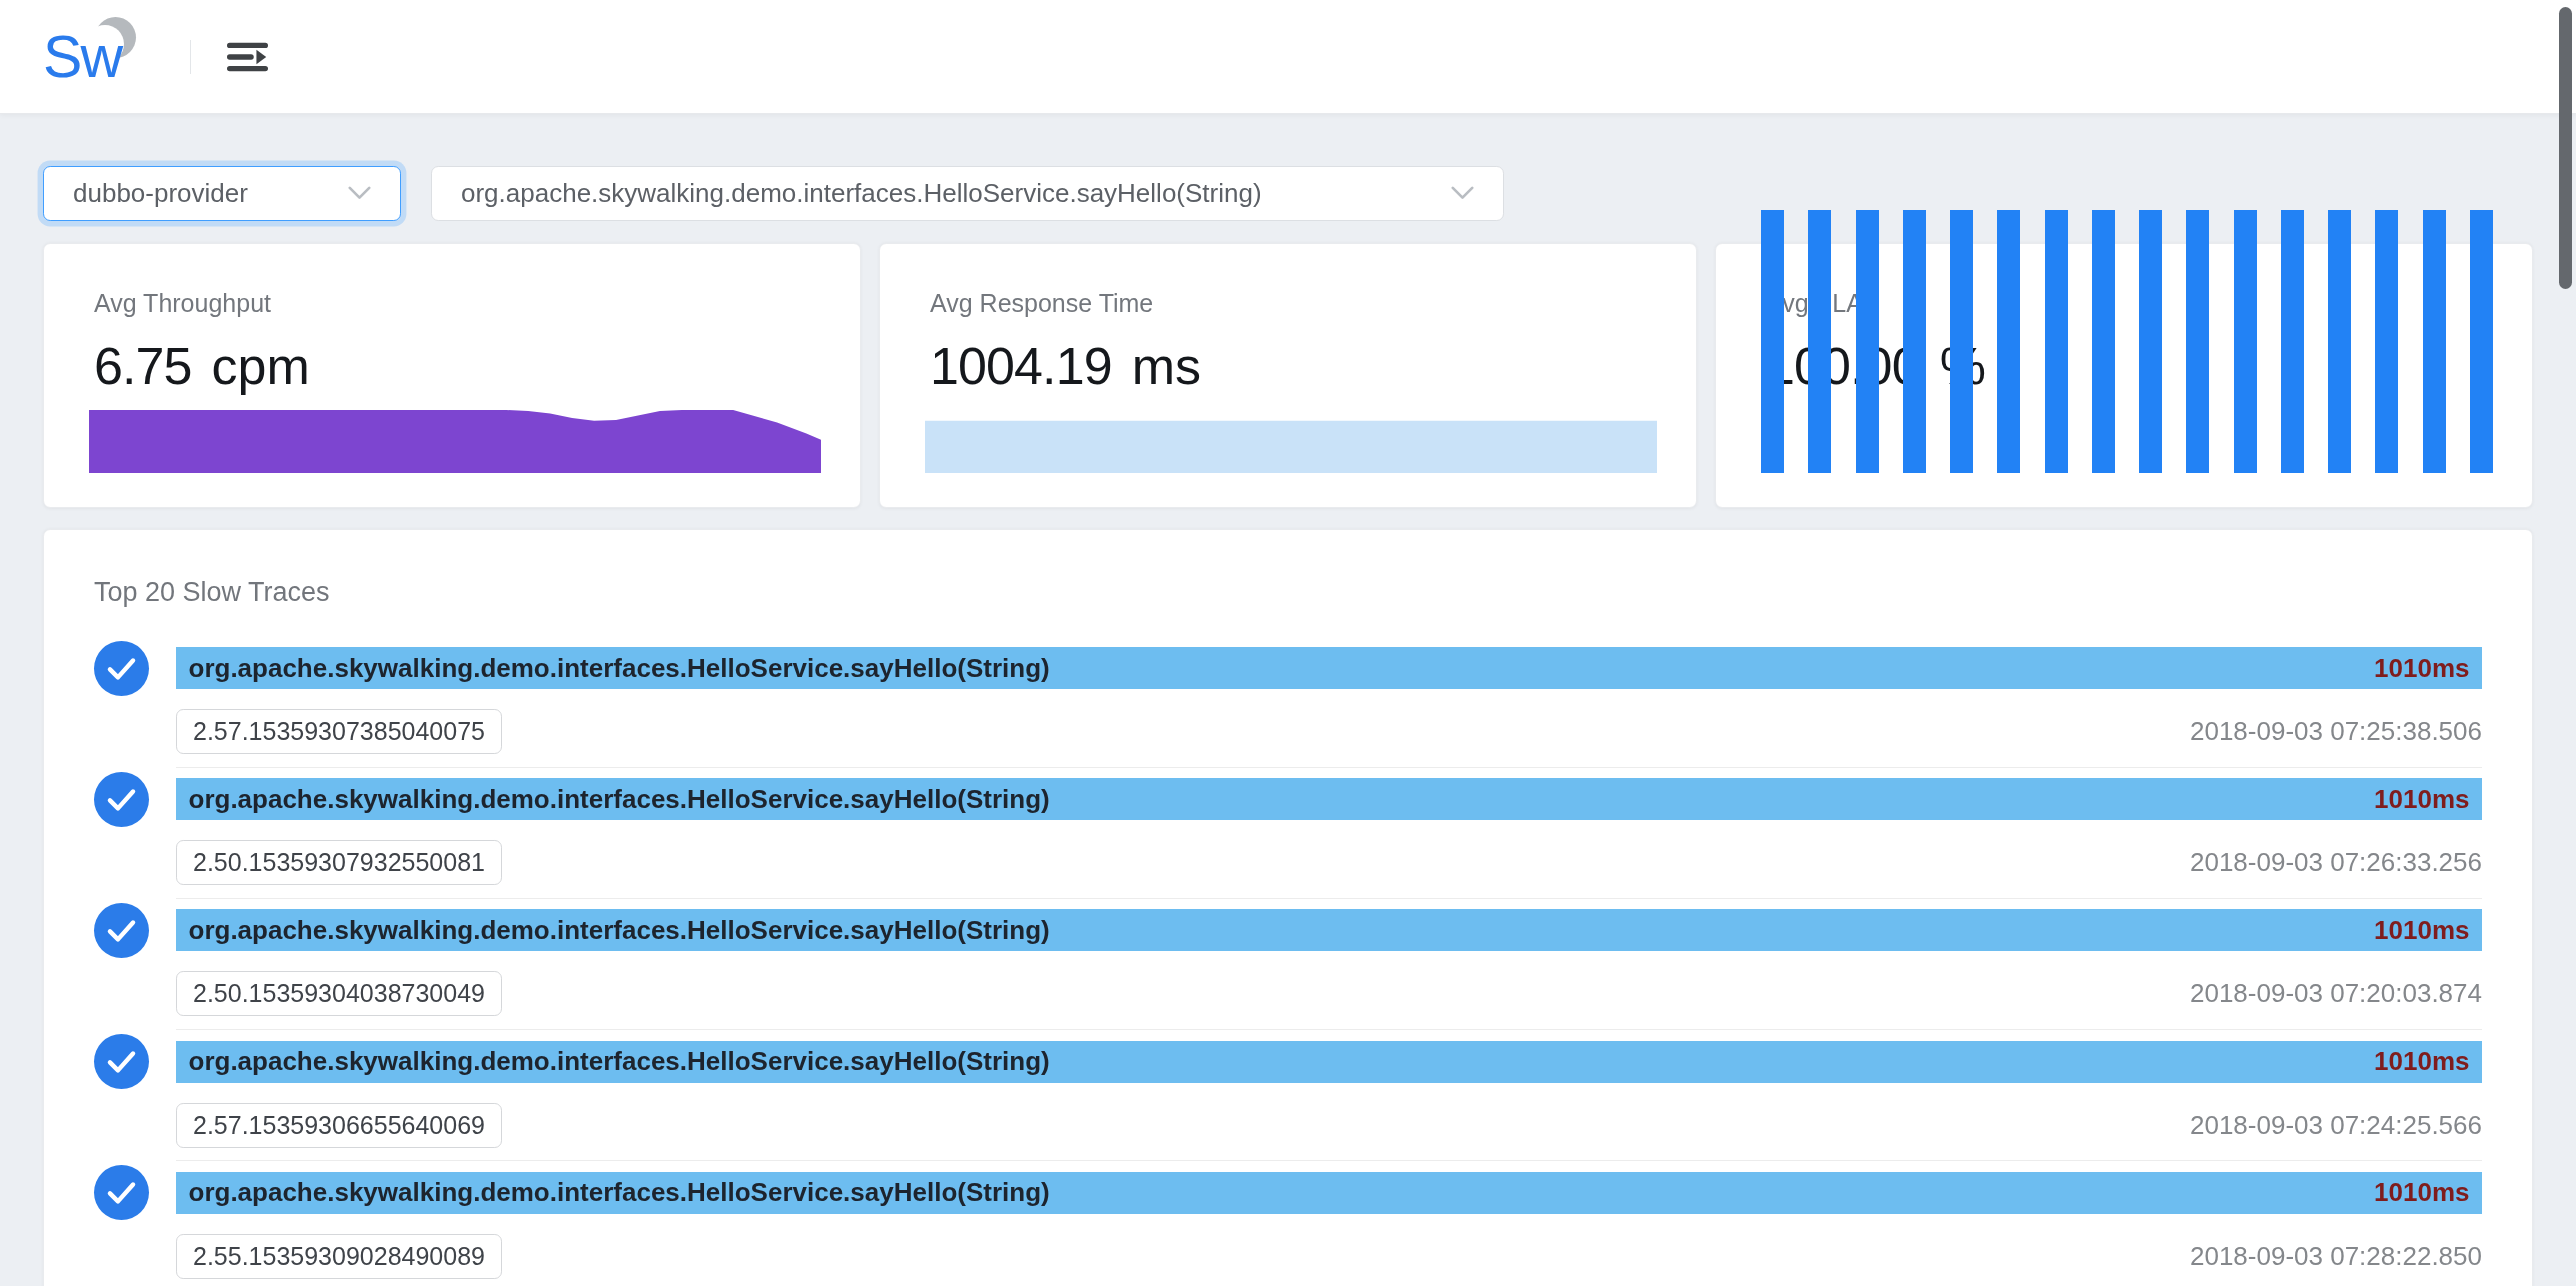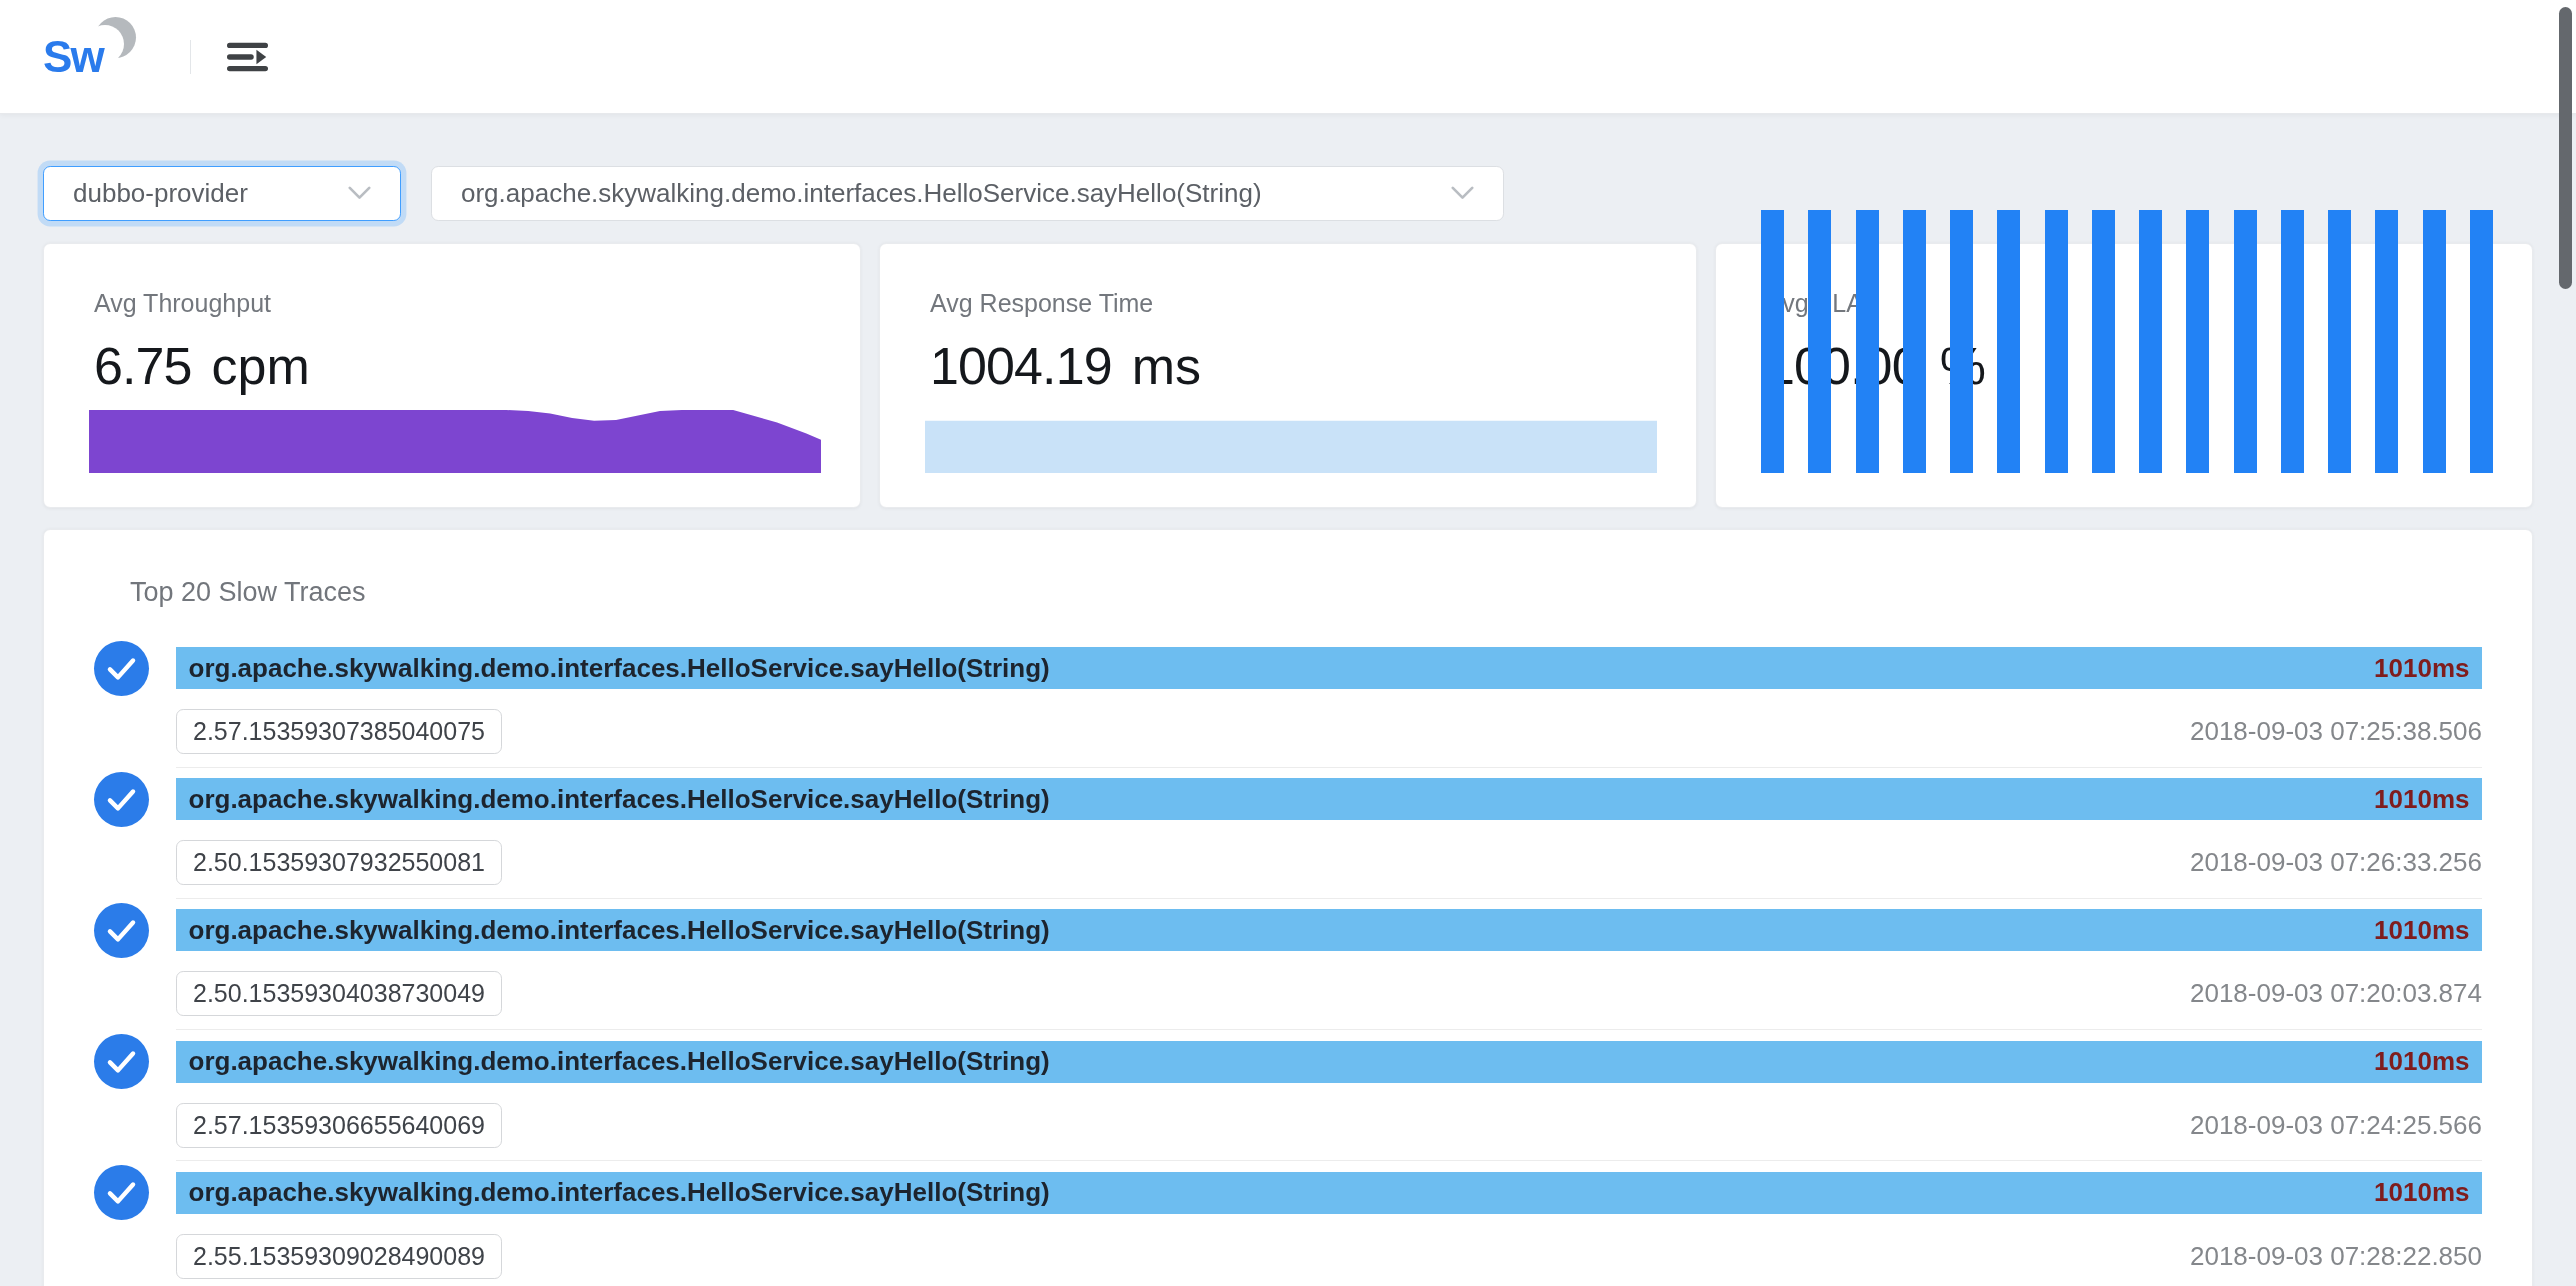--- a/index.html
+++ b/index.html
@@ -3,21 +3,21 @@
 <meta charset="utf-8">
 <style>
   * { margin:0; padding:0; box-sizing:border-box; }
   html,body { width:2576px; height:1286px; overflow:hidden; }
   body { font-family:"Liberation Sans", sans-serif; background:#eceff3; position:relative; }
 
   
   .header { height:114px; background:#fff; display:flex; align-items:center; padding:0 57px 0 43px;
             border-bottom:0.9px solid #e7e9ec; box-shadow:0 1.8px 5.4px rgba(0,0,0,0.05); position:relative; z-index:5; }
   .logo { position:relative; width:134px; height:89px; display:flex; align-items:center; cursor:pointer; }
-  .logo-text { position:relative; z-index:2; font-size:44px; font-weight:bold; color:#2a7bec; letter-spacing:-1.8px; }
+  .logo-text { position:relative; z-index:2; font-size:59px; font-weight:normal; color:#2a7bec; letter-spacing:-1.8px; }
   .logo-moon { position:absolute; z-index:1; left:52px; top:5.4px; width:41px; height:41px; border-radius:50%; background:#b5b9bd; }
   .logo-moon::after { content:""; position:absolute; left:-9px; top:8px; width:38px; height:38px; border-radius:50%; background:#fff; }
   .header-divider { width:1.8px; height:34px; background:#e3e6e9; margin:0 36px 0 12.5px; }
   .unfold-btn { width:45px; height:39px; cursor:pointer; display:flex; align-items:center; }
   .header-right { margin-left:auto; display:flex; align-items:center; gap:41px; }
   .time-range { font-size:28px; color:#45484d; cursor:pointer; }
   .icon-btn { width:39px; height:39px; display:flex; align-items:center; justify-content:center; cursor:pointer; }
   .avatar { width:45px; height:45px; border-radius:50%; background:#2b7ce9; display:flex; align-items:center; justify-content:center; cursor:pointer; }
 
   
@@ -40,21 +40,21 @@
   .metric-label { font-size:25px; color:#73777d; }
   .metric-value { margin-top:18px; font-size:52px; color:#15181c; letter-spacing:-0.9px; }
   .metric-value .unit { margin-left:20px; letter-spacing:0;text-align:right; }
   .metric-chart { position:absolute; left:45px; right:39px; bottom:34px; height:63px; }
   .sla-bars { display:flex; justify-content:space-between; align-items:flex-end; height:100%; }
   .sla-bars .sla-bar { width:23px; }
 
   
   .traces-card { margin-top:21.5px; background:#fff; border:0.9px solid #e9ebee; border-radius:7.2px;
                  box-shadow:0 0.9px 3.6px rgba(0,0,0,0.05); padding:47px 50px 54px 50px; min-height:877px; }
-  .traces-title { font-size:27px; color:#72767c; margin-bottom:39px;margin-left:36px; }
+  .traces-title { font-size:27px; color:#72767c; margin-bottom:39px; }
   .trace-row { display:flex; align-items:flex-start; }
   .check-circle { flex:none; width:55px; height:55px; border-radius:50%; background:#2b7ce9; margin:-6.3px 27px 0 0;
                   display:flex; align-items:center; justify-content:center; }
   .trace-main { flex:1; min-width:0; }
   .trace-bar { height:42px; background:#6dbdf0; display:flex; align-items:center; justify-content:space-between;
                padding:0 12.5px; cursor:pointer; }
   .trace-op { font-size:26px; font-weight:bold; color:#1d242e; white-space:nowrap; overflow:hidden; }
   .trace-duration { font-size:26px; font-weight:bold; color:#7f1d1d; margin-left:27px; flex:none; }
   .trace-meta { margin-top:20px; display:flex; align-items:center; justify-content:space-between; height:45px; }
   .trace-id { display:inline-flex; align-items:center; height:45px; border:1.8px solid #d5d7da; border-radius:7.2px;

